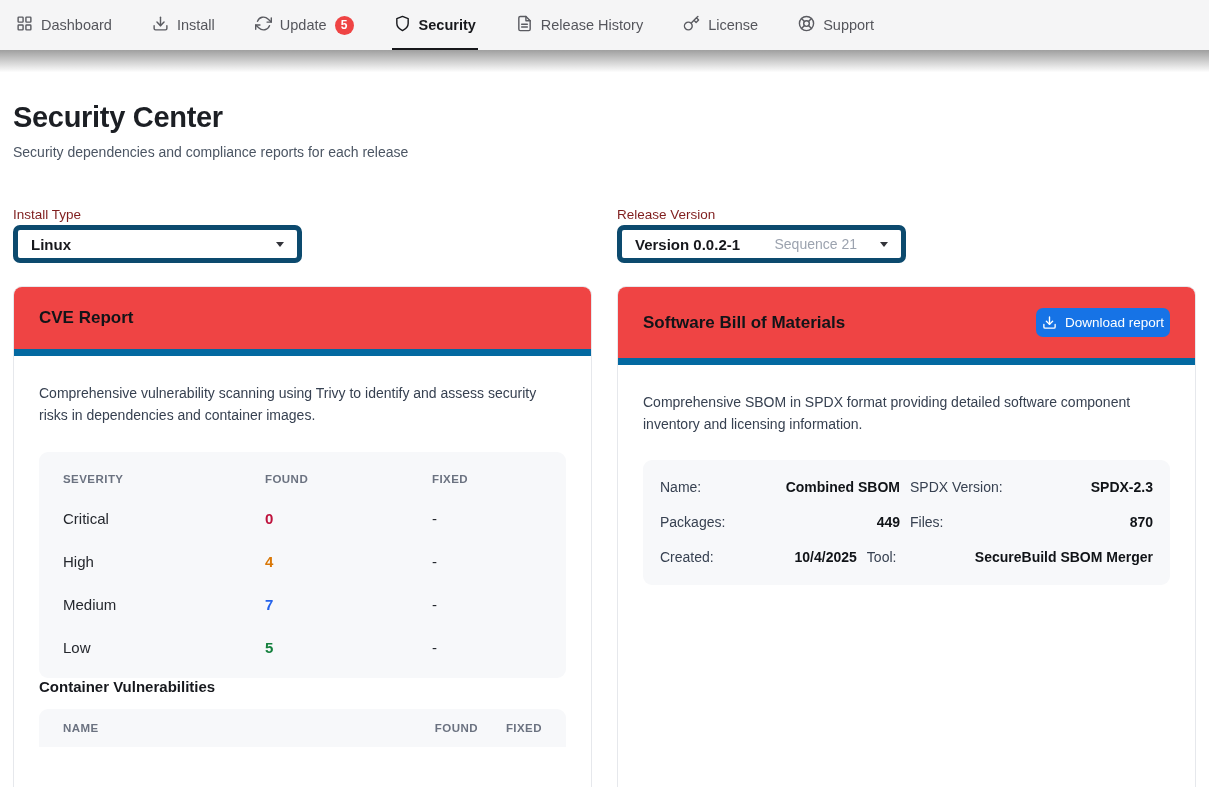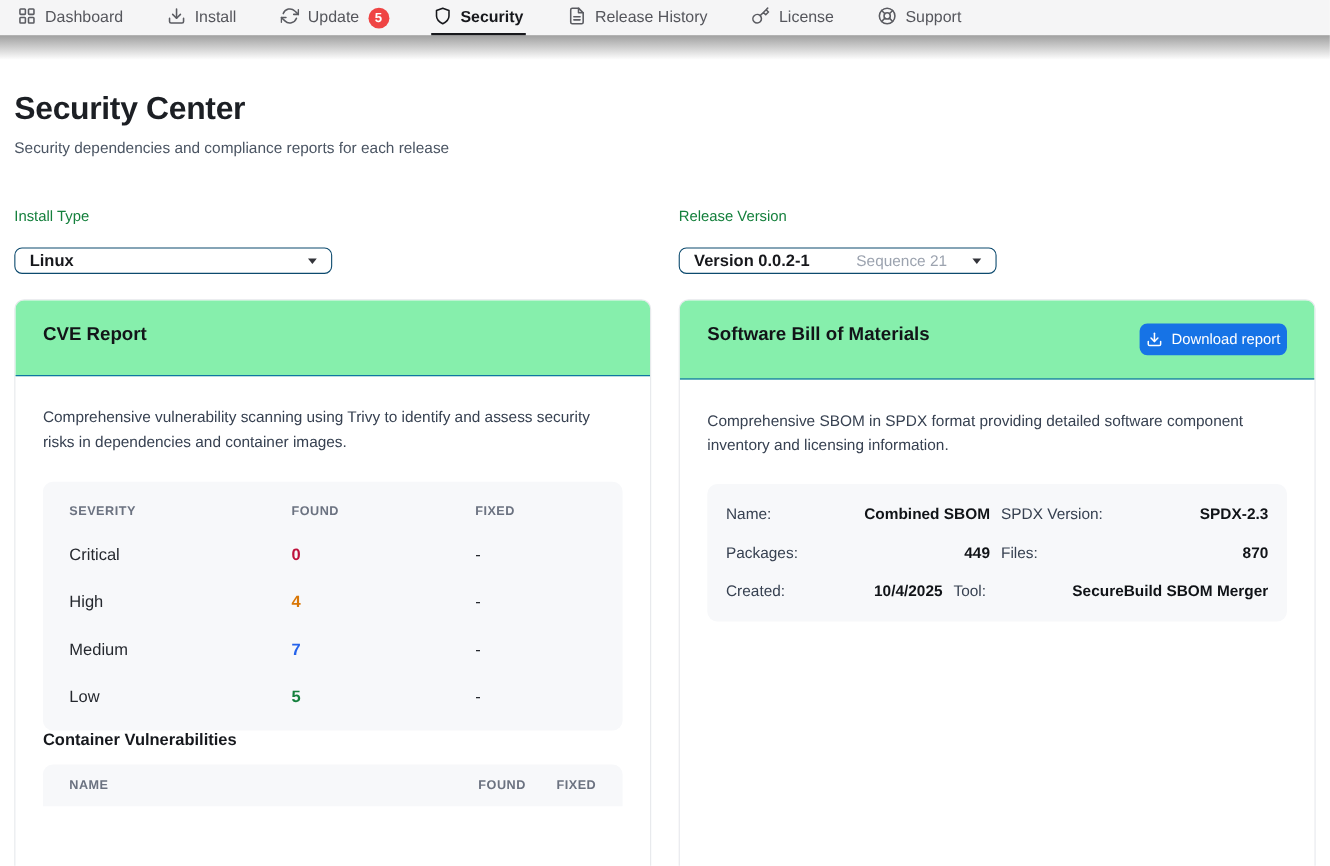--- a/index.html
+++ b/index.html
@@ -7,21 +7,21 @@
   body {
     width: 1209px; height: 787px; overflow: hidden;
     background: #ffffff;
     font-family: "Liberation Sans", sans-serif;
     color: #1f2937;
   }
 
   
   .topnav {
     display: flex; align-items: stretch;
-    height: 32px; background: #f5f5f6;
+    height: 50px; background: #f5f5f6;
     padding: 0 16px; gap: 40px;
   }
   .nav-item {
     display: flex; align-items: center; gap: 8px;
     font-size: 14.5px; color: #55565c;
     cursor: pointer; position: relative; white-space: nowrap;
   }
   .nav-item svg { width: 17px; height: 17px; stroke: #5a5b61; }
   .nav-item.active { color: #17181c; font-weight: 600; }
   .nav-item.active svg { stroke: #17181c; }
@@ -47,45 +47,45 @@
     margin: 29px 0 0 0;
     font-size: 29px; font-weight: 700; color: #1c1f24; letter-spacing: -0.3px;
   }
   .page-subtitle { margin-top: 10px; font-size: 14px; color: #4b5563; }
 
   .two-col { display: flex; gap: 25px; }
   .col { flex: 1; min-width: 0; }
 
   
   .filters { margin-top: 47px; }
-  .filter-label { font-size: 13.5px; color: #15803d; margin-bottom: 21px; }
+  .filter-label { font-size: 13.5px; color: #7f1d1d; margin-bottom: 3px; }
   .select {
-    width: 289px; height: 24px;
-    background: #ffffff; border: 1px solid #0c4a6e; border-radius: 7px;
+    width: 289px; height: 38px;
+    background: #ffffff; border: 5px solid #0c4a6e; border-radius: 7px;
     display: flex; align-items: center; justify-content: space-between;
     padding: 0 13px; cursor: pointer;
   }
   .select-value { font-size: 15px; font-weight: 700; color: #17181c; }
   .select-meta { font-size: 14px; color: #9ca3af; margin-right: 23px; }
   .select-right { display: flex; align-items: center; }
   .caret {
     width: 0; height: 0; border-left: 4.5px solid transparent;
     border-right: 4.5px solid transparent; border-top: 5.5px solid #33343a;
   }
 
   
   .cards { margin-top: 23px; align-items: stretch; }
   .card {
     border: 1px solid #e6e8ec; border-radius: 9px; background: #ffffff;
     min-height: 560px; overflow: hidden;
   }
   .card-header {
-    background: #86efac; border-bottom: 1px solid #0369a1;
+    background: #ef4444; border-bottom: 7px solid #0369a1;
     padding: 21px 25px;
-    display: flex; align-items: flex-start; justify-content: space-between;
+    display: flex; align-items: center; justify-content: space-between;
     min-height: 69px;
   }
   .card-title { font-size: 17px; font-weight: 600; color: #121418; }
   .card-body { padding: 27px 25px; }
   .card-desc { font-size: 14px; color: #374151; line-height: 1.55; max-width: 520px; }
 
   .btn-primary {
     display: flex; align-items: center; gap: 8px;
     background: #1673e6; color: #ffffff; border: none; border-radius: 7px;
     padding: 7px 6px; font-size: 13.5px; font-weight: 500;

